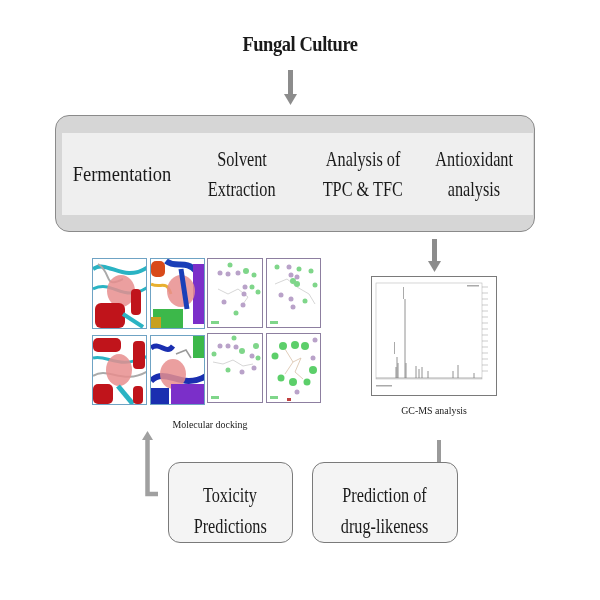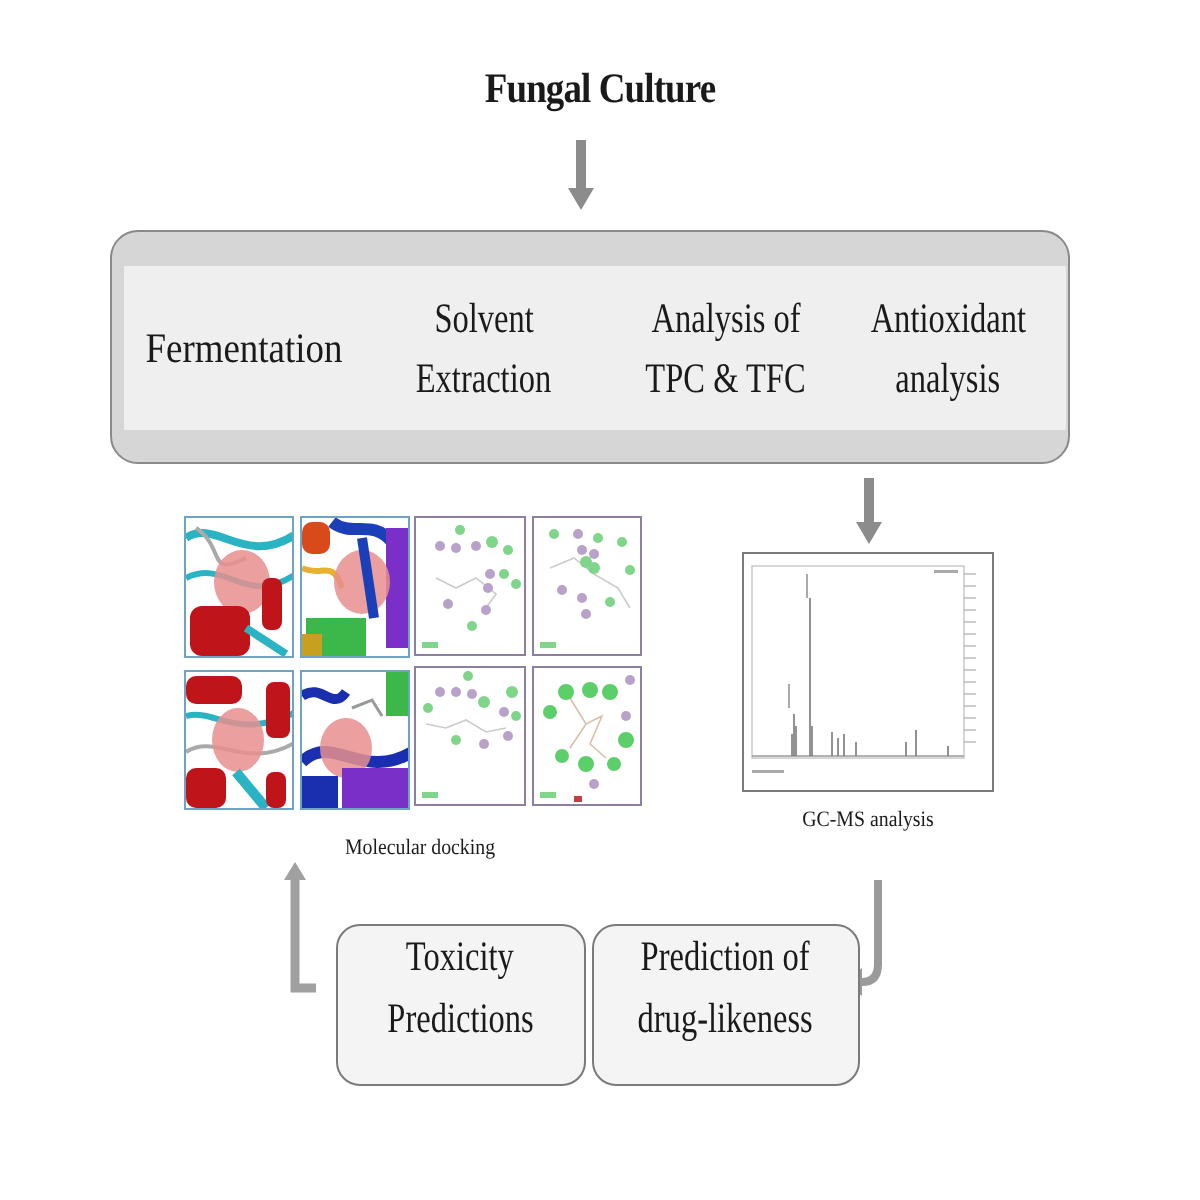--- a/index.html
+++ b/index.html
@@ -13,21 +13,21 @@
   .cell { top:133px; height:82px; background:#efefef; display:flex; align-items:center;
           justify-content:center; text-align:center; font-size:21px; line-height:30px;
           transform-origin:center; }
   .cell span { display:inline-block; transform:scaleX(0.88); }
   .panel { border:1.5px solid #6fa3c4; box-sizing:border-box; overflow:hidden; background:#fff; }
   .panel.lig { border-color:#8d7fa0; }
   .caption { font-size:11px; text-align:center; transform:scaleX(0.9); }
   .gcms { left:371px; top:276px; width:126px; height:120px; border:1.5px solid #7a7a7a;
           box-sizing:border-box; background:#fff; }
   .pbox { top:462px; height:81px; border:1.5px solid #7a7a7a; border-radius:12px; background:#f4f4f4;
-          box-sizing:border-box; display:flex; align-items:flex-start; justify-content:center;
+          box-sizing:border-box; display:flex; align-items:flex-end; justify-content:center;
           text-align:center; font-size:21px; line-height:31px; }
   .pbox span { display:inline-block; transform:scaleX(0.88); }
 </style>
 </head>
 <body>
 
 <div class="abs title">Fungal Culture</div>
 
 <svg class="abs" style="left:283px;top:68px" width="16" height="40">
   <rect x="5" y="2" width="5" height="26" fill="#8c8c8c"></rect>
@@ -238,15 +238,15 @@
 </svg>
 
 <svg class="abs" style="left:140px;top:428px" width="24" height="70">
   <path d="M7.5,10 L7.5,66 L18,66" stroke="#a0a0a0" stroke-width="4.5" fill="none"></path>
   <polygon points="2,12 13,12 7.5,3" fill="#a0a0a0"></polygon>
 </svg>
 
 <div class="abs pbox" style="left:168px;width:125px">
   <span><span>Toxicity</span><br><span>Predictions</span></span>
 </div>
-<div class="abs pbox" style="left:296px;width:134px">
+<div class="abs pbox" style="left:312px;width:146px">
   <span><span>Prediction of</span><br><span>drug-likeness</span></span>
 </div>
 
 </body></html>

